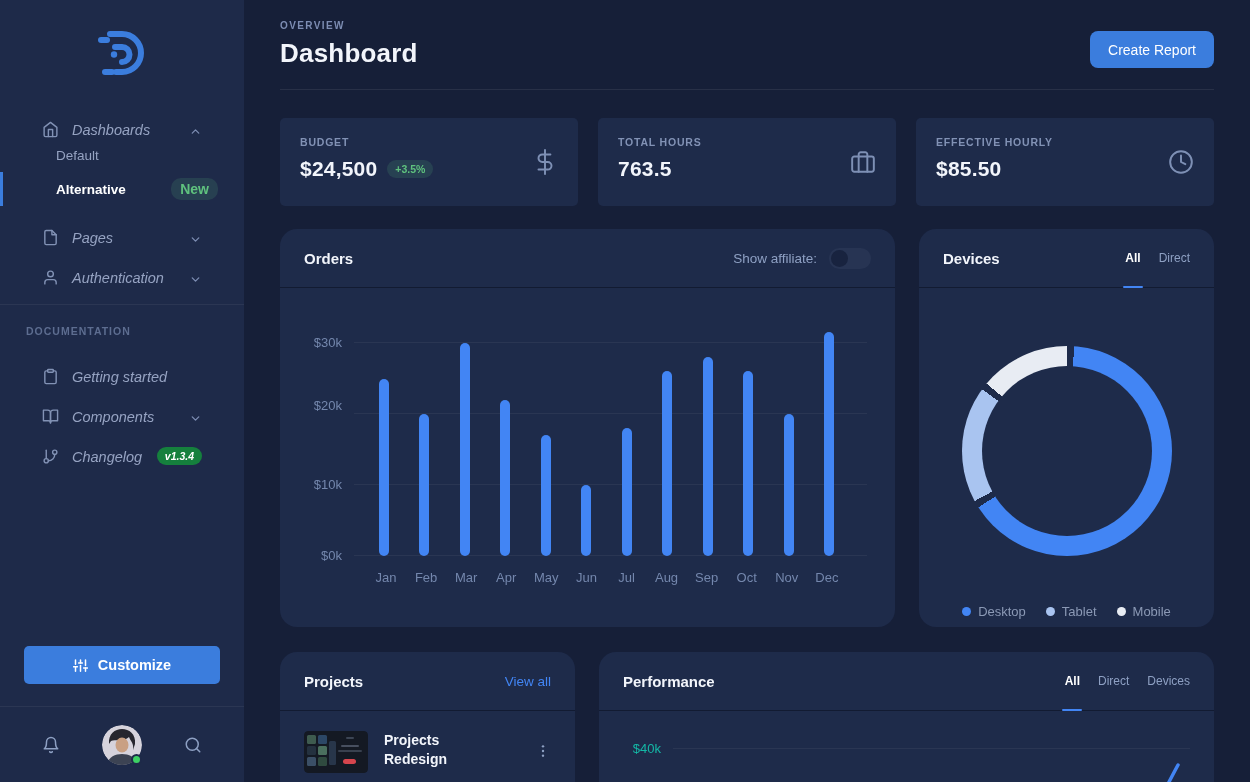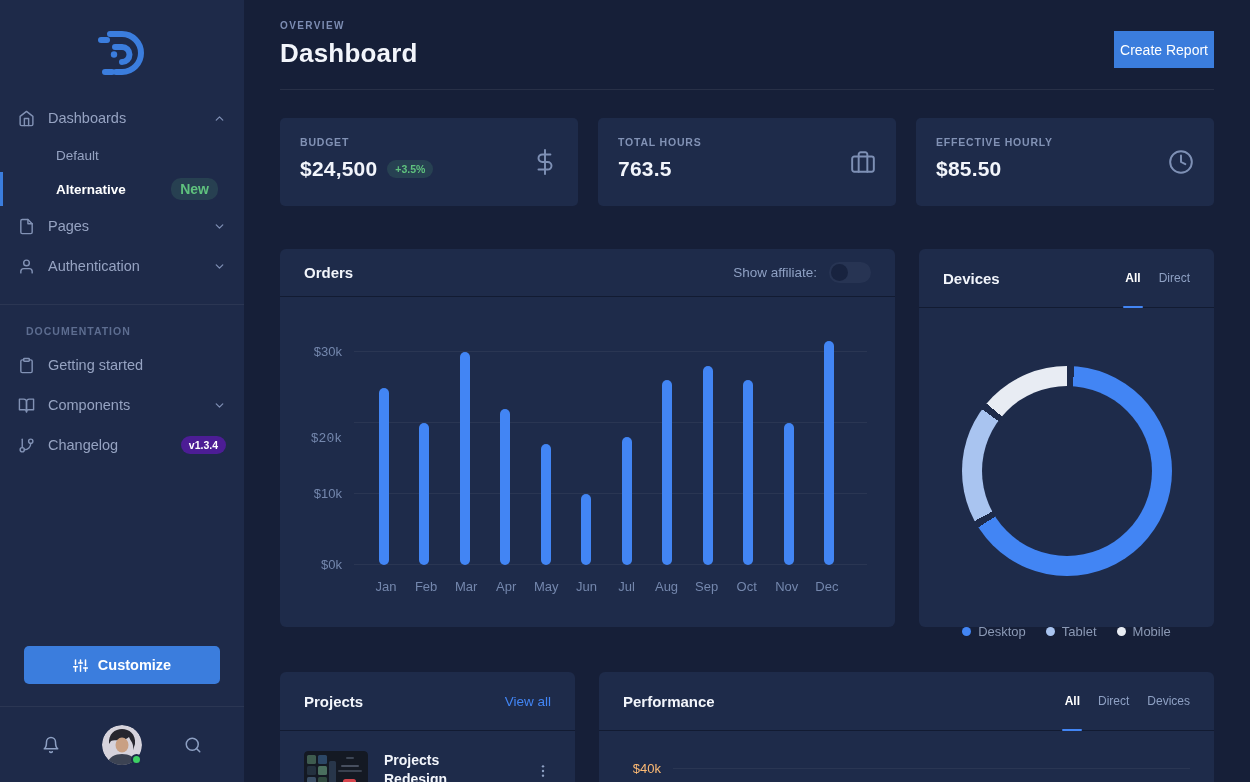--- a/index.html
+++ b/index.html
@@ -4,59 +4,59 @@
 <style>
   * { margin:0; padding:0; box-sizing:border-box; }
   html,body { background:#10192e; }
   body { font-family:"Liberation Sans", sans-serif; }
   .app { position:relative; width:1250px; height:782px; background:#161f38; display:flex; overflow:hidden; }
 
   
   .sidebar { width:244px; flex:0 0 244px; background:#1e2a49; display:flex; flex-direction:column; }
   .logo-wrap { padding:24px 0 20px; display:flex; justify-content:center; }
   .nav { list-style:none; }
-  .nav-item { position:relative; display:flex; align-items:center; height:40px; padding:0 18px; color:#96a3c2; font-size:14.5px; cursor:pointer; }
+  .nav-item { position:relative; display:flex; align-items:flex-end; height:40px; padding:0 42px; color:#96a3c2; font-size:14.5px; cursor:pointer;font-style:italic; }
   .nav-item .ni-icon { width:17px; height:17px; margin-right:13px; flex:0 0 17px; color:#8292b5; }
   .nav-item .chev { margin-left:auto; width:13px; height:13px; color:#7d8db3; }
   .sub-item { position:relative; display:flex; align-items:center; height:34px; padding:0 26px 0 56px; color:#96a3c2; font-size:13.5px; cursor:pointer; }
   .sub-item.active { color:#ffffff; font-weight:600; }
   .sub-item.active::before { content:""; position:absolute; left:0; top:0; bottom:0; width:3px; background:#3b7ddd; }
   .badge-green { margin-left:auto; font-size:14px; font-weight:600; color:#5fc27e; background:rgba(95,194,126,.15); border-radius:10px; padding:3px 9px; }
-  .badge-blue { margin-left:auto; font-size:10.5px; font-weight:600; color:#fff; background:#4c1d95; border-radius:10px; padding:3px 8px; }
+  .badge-blue { margin-left:auto; font-size:10.5px; font-weight:600; color:#fff; background:#15803d; border-radius:10px; padding:3px 8px; }
   .section-label { margin-top:18px; padding:20px 26px 8px; border-top:1px solid rgba(255,255,255,.06); font-size:10.5px; font-weight:700; letter-spacing:1px; color:#5d6d90; }
   .customize-wrap { margin-top:auto; padding:0 24px 22px; }
   .customize-btn { width:100%; height:38px; border:none; border-radius:5px; background:#3b7ddd; color:#fff; font-size:14.5px; font-weight:600; font-family:inherit; display:flex; align-items:center; justify-content:center; gap:10px; cursor:pointer; }
   .customize-btn svg { width:15px; height:15px; }
   .side-footer { border-top:1px solid rgba(255,255,255,.06); height:76px; display:flex; align-items:center; justify-content:space-between; padding:0 42px; }
   .foot-icon { width:18px; height:18px; color:#8ea0c3; cursor:pointer; }
   .avatar-wrap { position:relative; width:40px; height:40px; cursor:pointer; }
   .avatar-img { width:40px; height:40px; border-radius:50%; overflow:hidden; display:block; }
   .status-dot { position:absolute; right:0; bottom:0; width:11px; height:11px; border-radius:50%; background:#3dd164; border:2px solid #1e2a49; }
 
   
   .main { flex:1; padding:0 36px; overflow:hidden; }
   .page-head { display:flex; justify-content:space-between; align-items:flex-start; padding-top:20px; }
   .eyebrow { font-size:10px; font-weight:700; letter-spacing:1.4px; color:#7d8db3; }
   .page-title { margin-top:7px; font-size:26px; font-weight:600; color:#f2f5fb; letter-spacing:.2px; }
-  .create-btn { margin-top:11px; height:37px; padding:0 6px; border:none; border-radius:0; background:#3b7ddd; color:#fff; font-size:14px; font-weight:500; font-family:inherit; cursor:pointer; }
+  .create-btn { margin-top:11px; height:37px; padding:0 18px; border:none; border-radius:8px; background:#3b7ddd; color:#fff; font-size:14px; font-weight:500; font-family:inherit; cursor:pointer; }
   .head-rule { margin-top:20px; border-bottom:1px solid rgba(255,255,255,.08); }
 
   
   .stats-row { margin-top:28px; display:flex; gap:20px; }
   .stat-card { flex:1; height:88px; background:#1e2b4a; border-radius:5px; padding:18px 20px; display:flex; justify-content:space-between; }
   .stat-label { font-size:10.5px; font-weight:700; letter-spacing:.8px; color:#8292b5; }
   .stat-value-row { margin-top:9px; display:flex; align-items:center; }
   .stat-value { font-size:21px; font-weight:700; color:#f2f5fb; letter-spacing:.2px; }
   .stat-badge { margin-left:10px; font-size:10.5px; font-weight:600; color:#5fc27e; background:rgba(95,194,126,.15); border-radius:10px; padding:3px 8px; }
   .stat-icon { align-self:center; width:26px; height:26px; color:#7e90b5; }
   .progress-track { margin-left:12px; width:62px; height:4px; border-radius:2px; background:#2b3a5c; overflow:hidden; }
   .progress-fill { height:100%; border-radius:2px; background:#3f80ea; }
 
   
-  .card { background:#1e2b4a; border-radius:6px;margin-top:20px; }
+  .card { background:#1e2b4a; border-radius:17px; }
   .card-header { position:relative; height:59px; padding:0 24px; display:flex; align-items:center; justify-content:space-between; border-bottom:1px solid rgba(9,15,31,.55); }
   .card-title { font-size:15px; font-weight:600; color:#f2f5fb; }
   .tabs { display:flex; gap:18px; height:100%; align-items:center; }
   .tab { position:relative; font-size:12px; color:#8ea0c3; cursor:pointer; height:100%; display:flex; align-items:center; }
   .tab.active { color:#fff; font-weight:600; }
   .tab.active::after { content:""; position:absolute; left:50%; transform:translateX(-50%); bottom:-1px; width:20px; height:2px; background:#4285f4; border-radius:1px; }
 
   
   .charts-row { margin-top:23px; display:flex; gap:24px; height:398px; }
   .orders-card { width:615px; flex:0 0 615px; display:flex; flex-direction:column; }
@@ -91,21 +91,21 @@
   .projects-card { width:295px; flex:0 0 295px; }
   .performance-card { width:615px; flex:0 0 615px; }
   .link { font-size:13.5px; color:#4285f4; cursor:pointer; text-decoration:none; }
   .projects-body { padding:20px 24px; }
   .project-item { display:flex; align-items:flex-start; }
   .project-thumb { width:64px; height:42px; border-radius:4px; overflow:hidden; flex:0 0 64px; }
   .project-info { margin-left:16px; width:100px; font-size:14px; font-weight:600; color:#f2f5fb; line-height:1.35; }
   .kebab { margin-left:auto; margin-top:12px; width:16px; height:16px; color:#8ea0c3; cursor:pointer; }
   .perf-body { position:relative; padding:30px 24px 0 16px; height:110px; }
   .perf-grid-row { display:flex; align-items:center; }
-  .perf-ytick { width:46px; text-align:right; font-size:13px; color:#fdba74; margin-right:12px; }
+  .perf-ytick { width:46px; text-align:right; font-size:13px; color:#14b8a6; margin-right:12px; }
   .perf-gridline { flex:1; height:1px; background:rgba(255,255,255,.055); }
   .perf-line-svg { position:absolute; right:30px; bottom:-2px; }
 </style>
 </head>
 <body>
 
 <div class="app">
 
   <aside class="sidebar">
     <div class="logo-wrap">
@@ -299,21 +299,21 @@
           </span>
         </div>
         <div class="orders-body">
           <div class="chart-area" id="orders-chart">
             <div class="grid-layer" id="orders-grid">
                 <div class="gridline" style="bottom: 0px;"></div>
                 <div class="ytick" style="bottom: -7px;">$0k</div>
                 <div class="gridline" style="bottom: 71px;"></div>
                 <div class="ytick" style="bottom: 64px;">$10k</div>
                 <div class="gridline" style="bottom: 142px;"></div>
-                <div class="ytick" style="bottom: 119px; font-family: Liberation Mono, monospace;">$20k</div>
+                <div class="ytick" style="bottom: 143px;">$20k</div>
                 <div class="gridline" style="bottom: 213px;"></div>
                 <div class="ytick" style="bottom: 206px;">$30k</div>
               </div>
             <div class="bars-row" id="orders-bars">
                 <div class="bar-slot">
                   <div class="bar" style="height: 177.5px; background: rgb(66, 133, 244);"></div>
                 </div>
                 <div class="bar-slot">
                   <div class="bar" style="height: 142px; background: rgb(66, 133, 244);"></div>
                 </div>

